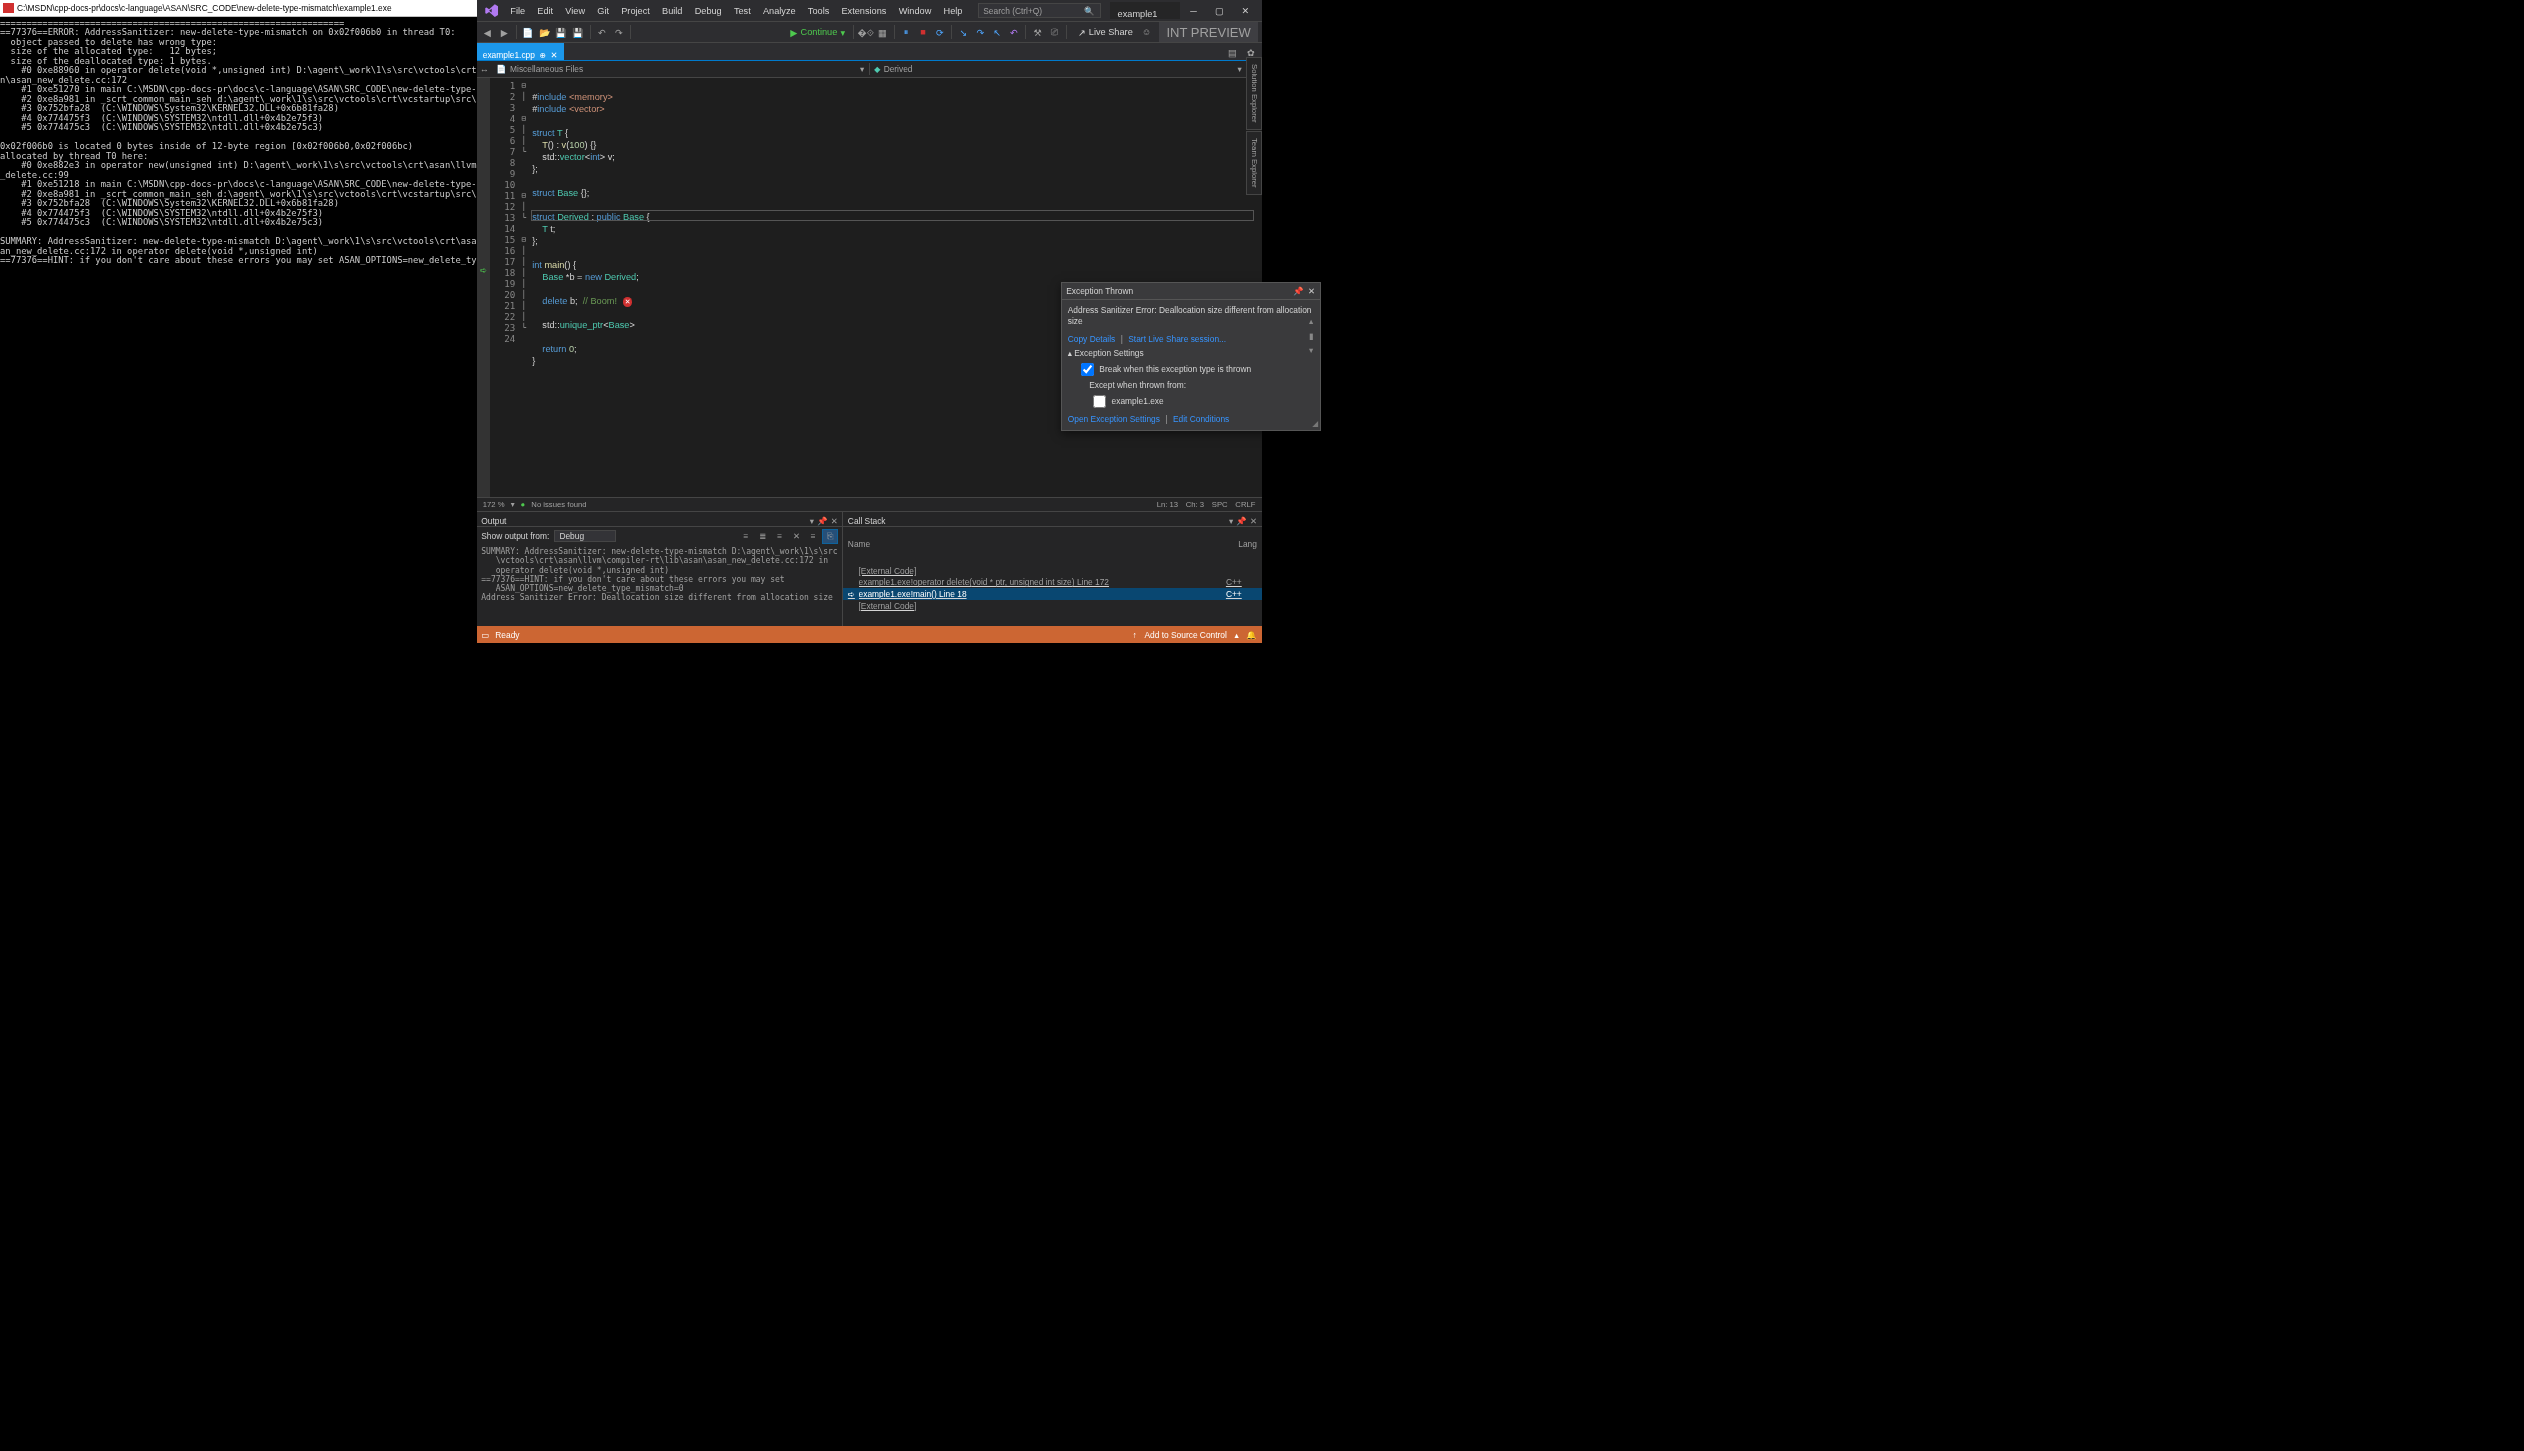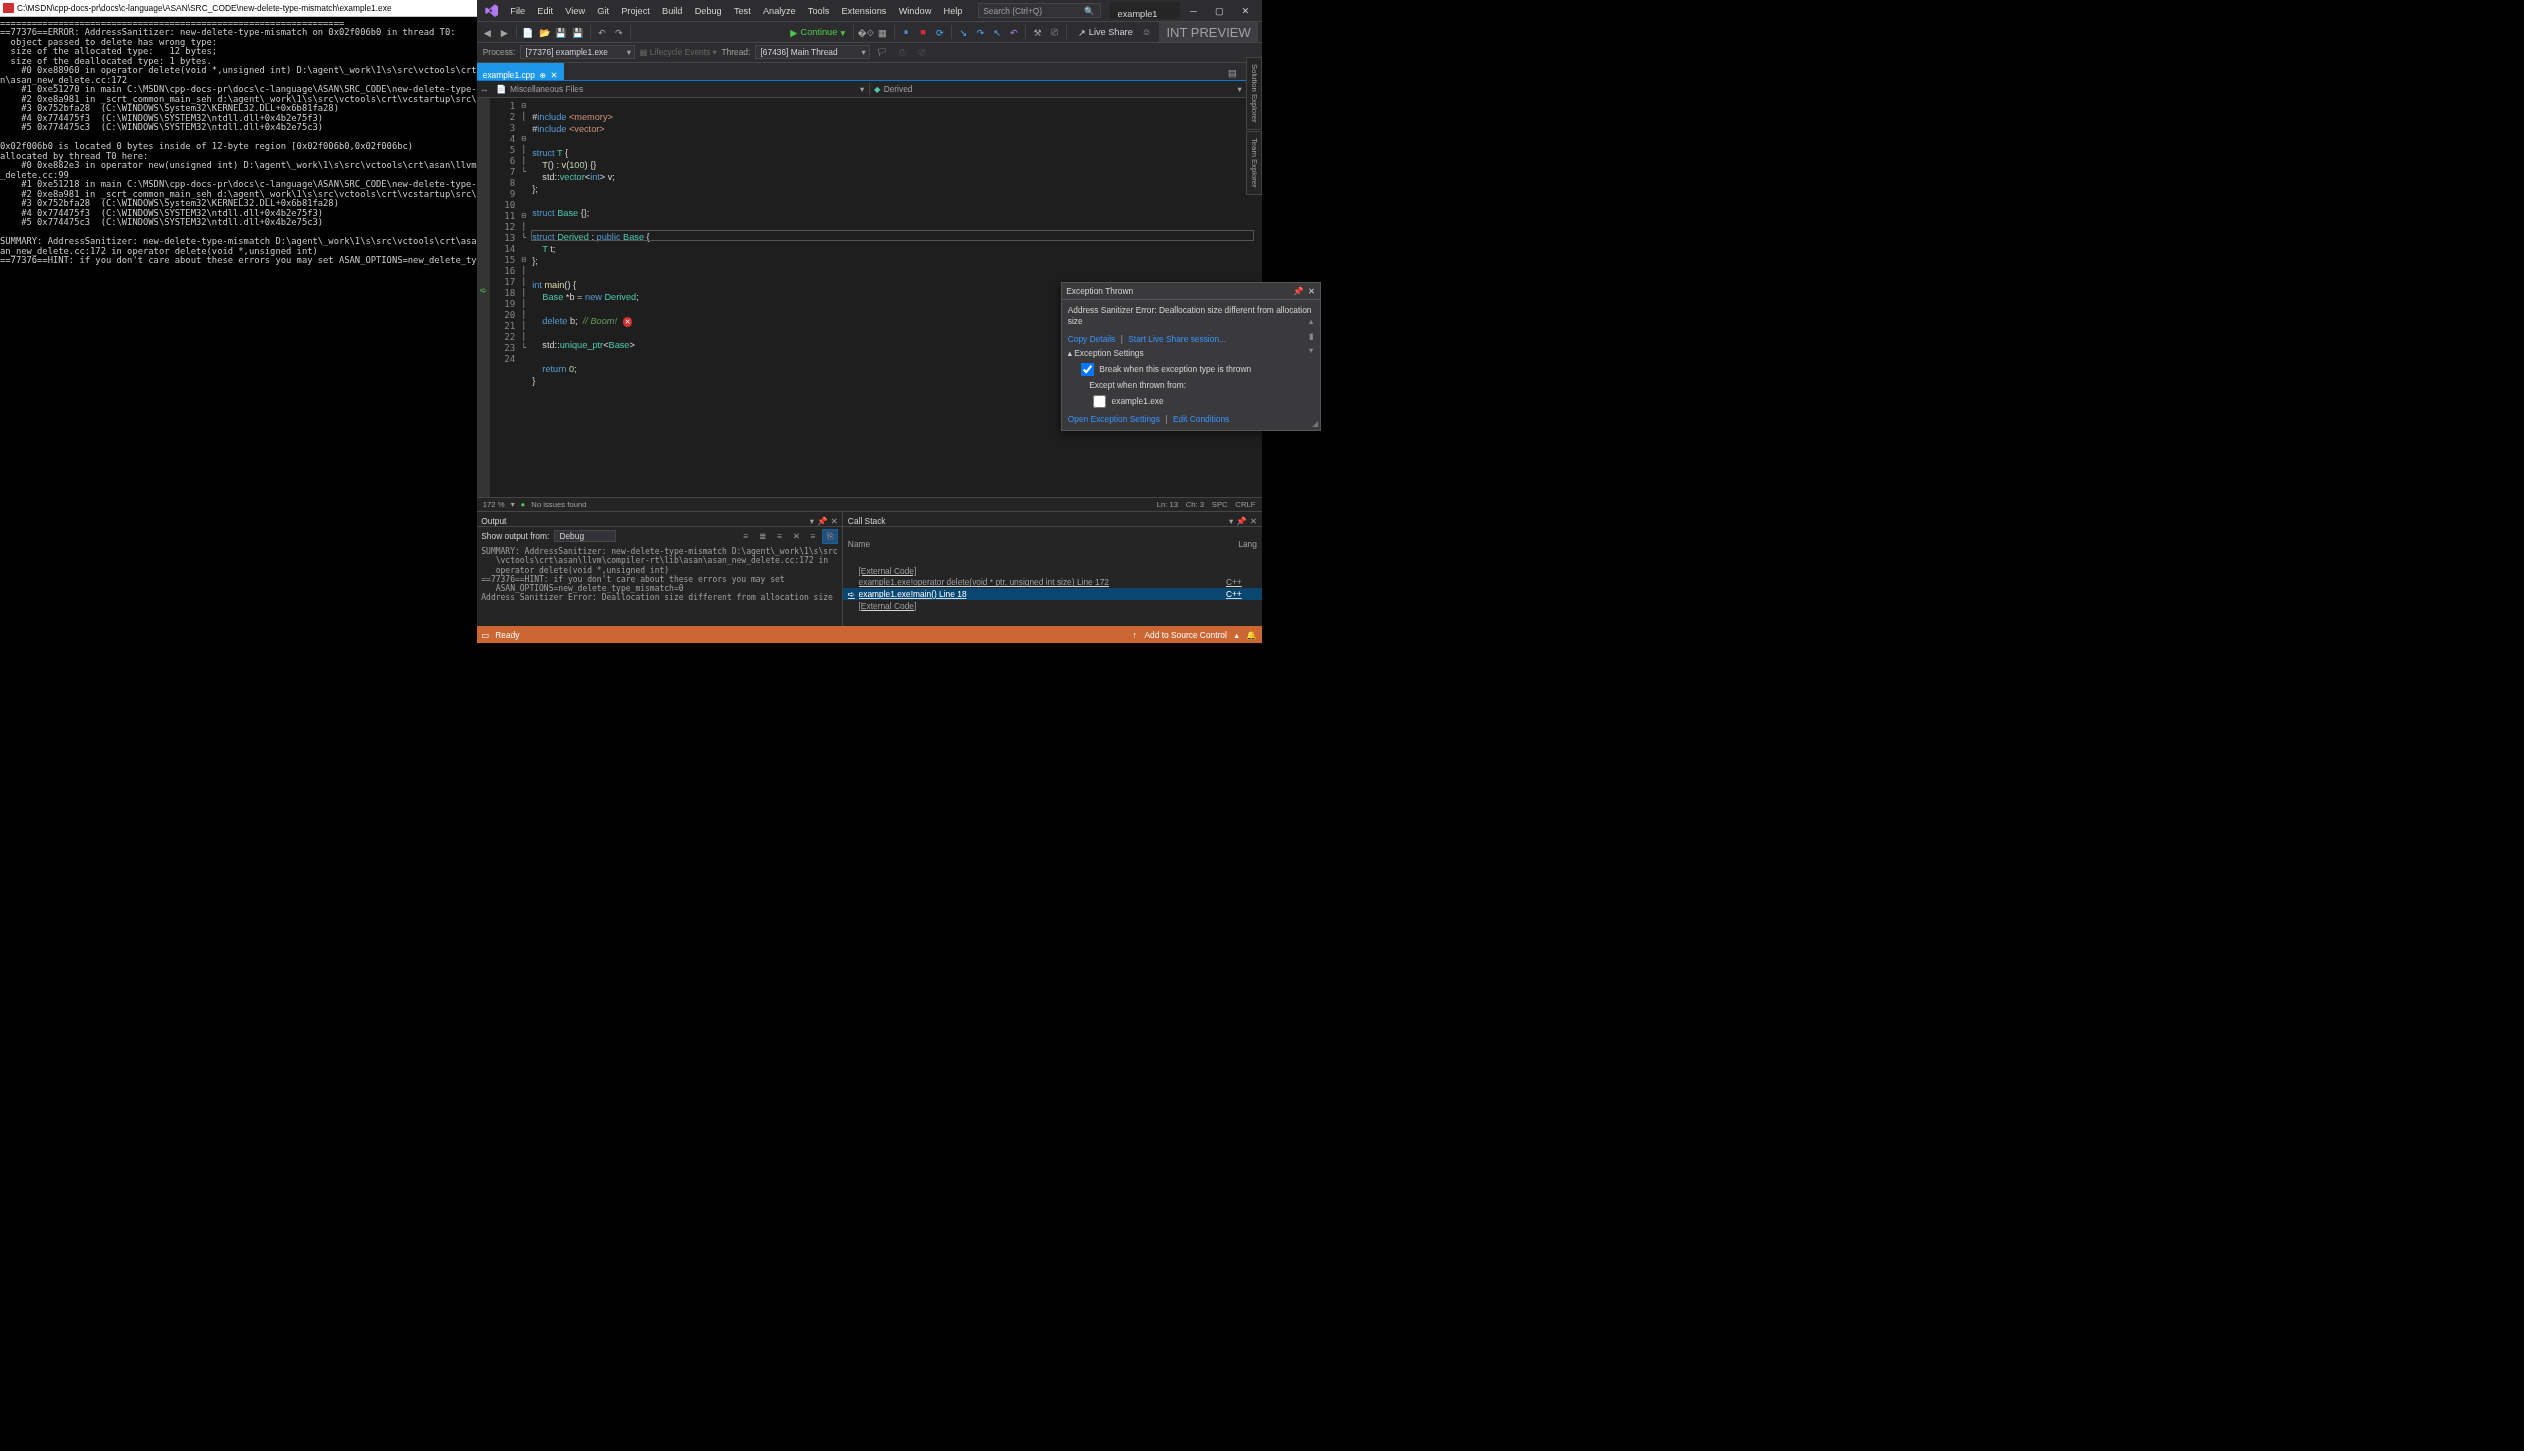--- a/index.html
+++ b/index.html
@@ -69,21 +69,21 @@
   .navstrip .sep{width:0.8px;height:12.3px;background:var(--border);}
   .code-wrap{flex:1;display:flex;background:var(--bg-darkest);position:relative;min-height:0;}
   .gutter-break{width:13.8px;background:#333;}
   .gutter-num{width:31px;background:var(--bg-darkest);text-align:right;padding:2.3px 6.1px 0 0;font-family:Consolas,monospace;font-size:9.2px;color:var(--linenum);line-height:11px;}
   .gutter-fold{width:9.2px;background:var(--bg-darkest);padding-top:2.3px;font-family:Consolas,monospace;font-size:7.7px;color:var(--fg-dim);line-height:11px;}
   .code{flex:1;padding:2.3px 0 0 1.5px;font-family:Consolas,monospace;font-size:9.2px;line-height:11px;white-space:pre;color:var(--fg);position:relative;}
   .code .kw{color:var(--keyword);}
   .code .ty{color:var(--type);}
   .code .st{color:var(--str);}
   .code .nu{color:var(--num);}
-  .code .cm{color:var(--comment);font-style:italic;}
+  .code .cm{color:var(--comment);}
   .code .fn{color:#dcdcaa;}
   .excircle{display:inline-block;width:9.2px;height:9.2px;background:#d03030;border-radius:50%;color:#fff;font-size:6.9px;text-align:center;line-height:9.2px;vertical-align:middle;margin-left:6.1px;}
   .curline{position:absolute;left:0;right:7.7px;height:11px;border:0.8px solid #555;pointer-events:none;}
   
   .excpop{position:absolute;left:584px;top:282px;width:260px;background:#3a3a3c;border:0.8px solid #555;box-shadow:0 3.1px 9.2px rgba(0,0,0,.5);font-size:8.4px;}
   .excpop .hdr{display:flex;align-items:center;padding:3.1px 4.6px;border-bottom:0.8px solid #555;}
   .excpop .hdr .btns{margin-left:auto;display:flex;gap:4.6px;}
   .excpop .body{padding:4.6px 6.1px;line-height:1.35;}
   .excpop .links{padding:1.5px 6.1px;}
   .excpop .links a{color:var(--link);text-decoration:none;}
@@ -221,30 +221,20 @@
       <span class="tbtn">⎚</span>
       <span class="tsep"></span>
       <span class="liveshare">
         <span>↗</span>
         <span>Live Share</span>
       </span>
       <span class="tbtn">☺</span>
       <span class="intpreview">INT PREVIEW</span>
     </div>
 
-    <div class="toolbar2">
-      <span>Process:</span>
-      <span class="combo" style="width:115px">[77376] example1.exe</span>
-      <span style="color:#666">▦ <span>Lifecycle Events</span> ▾</span>
-      <span>Thread:</span>
-      <span class="combo" style="width:115px">[67436] Main Thread</span>
-      <span class="tbtn">🏳</span>
-      <span class="tbtn" style="opacity:.4">⎙</span>
-      <span class="tbtn" style="opacity:.4">⎚</span>
-    </div>
 
     <div class="main">
       <div class="editor-col">
         <div class="tabstrip">
           <div class="tab">
             <span>example1.cpp</span>
             <span class="pin">⊕</span>
             <span class="x">✕</span>
           </div>
           <span style="margin-left:auto;display:flex;gap:3.1px;padding:0 3.1px;">

